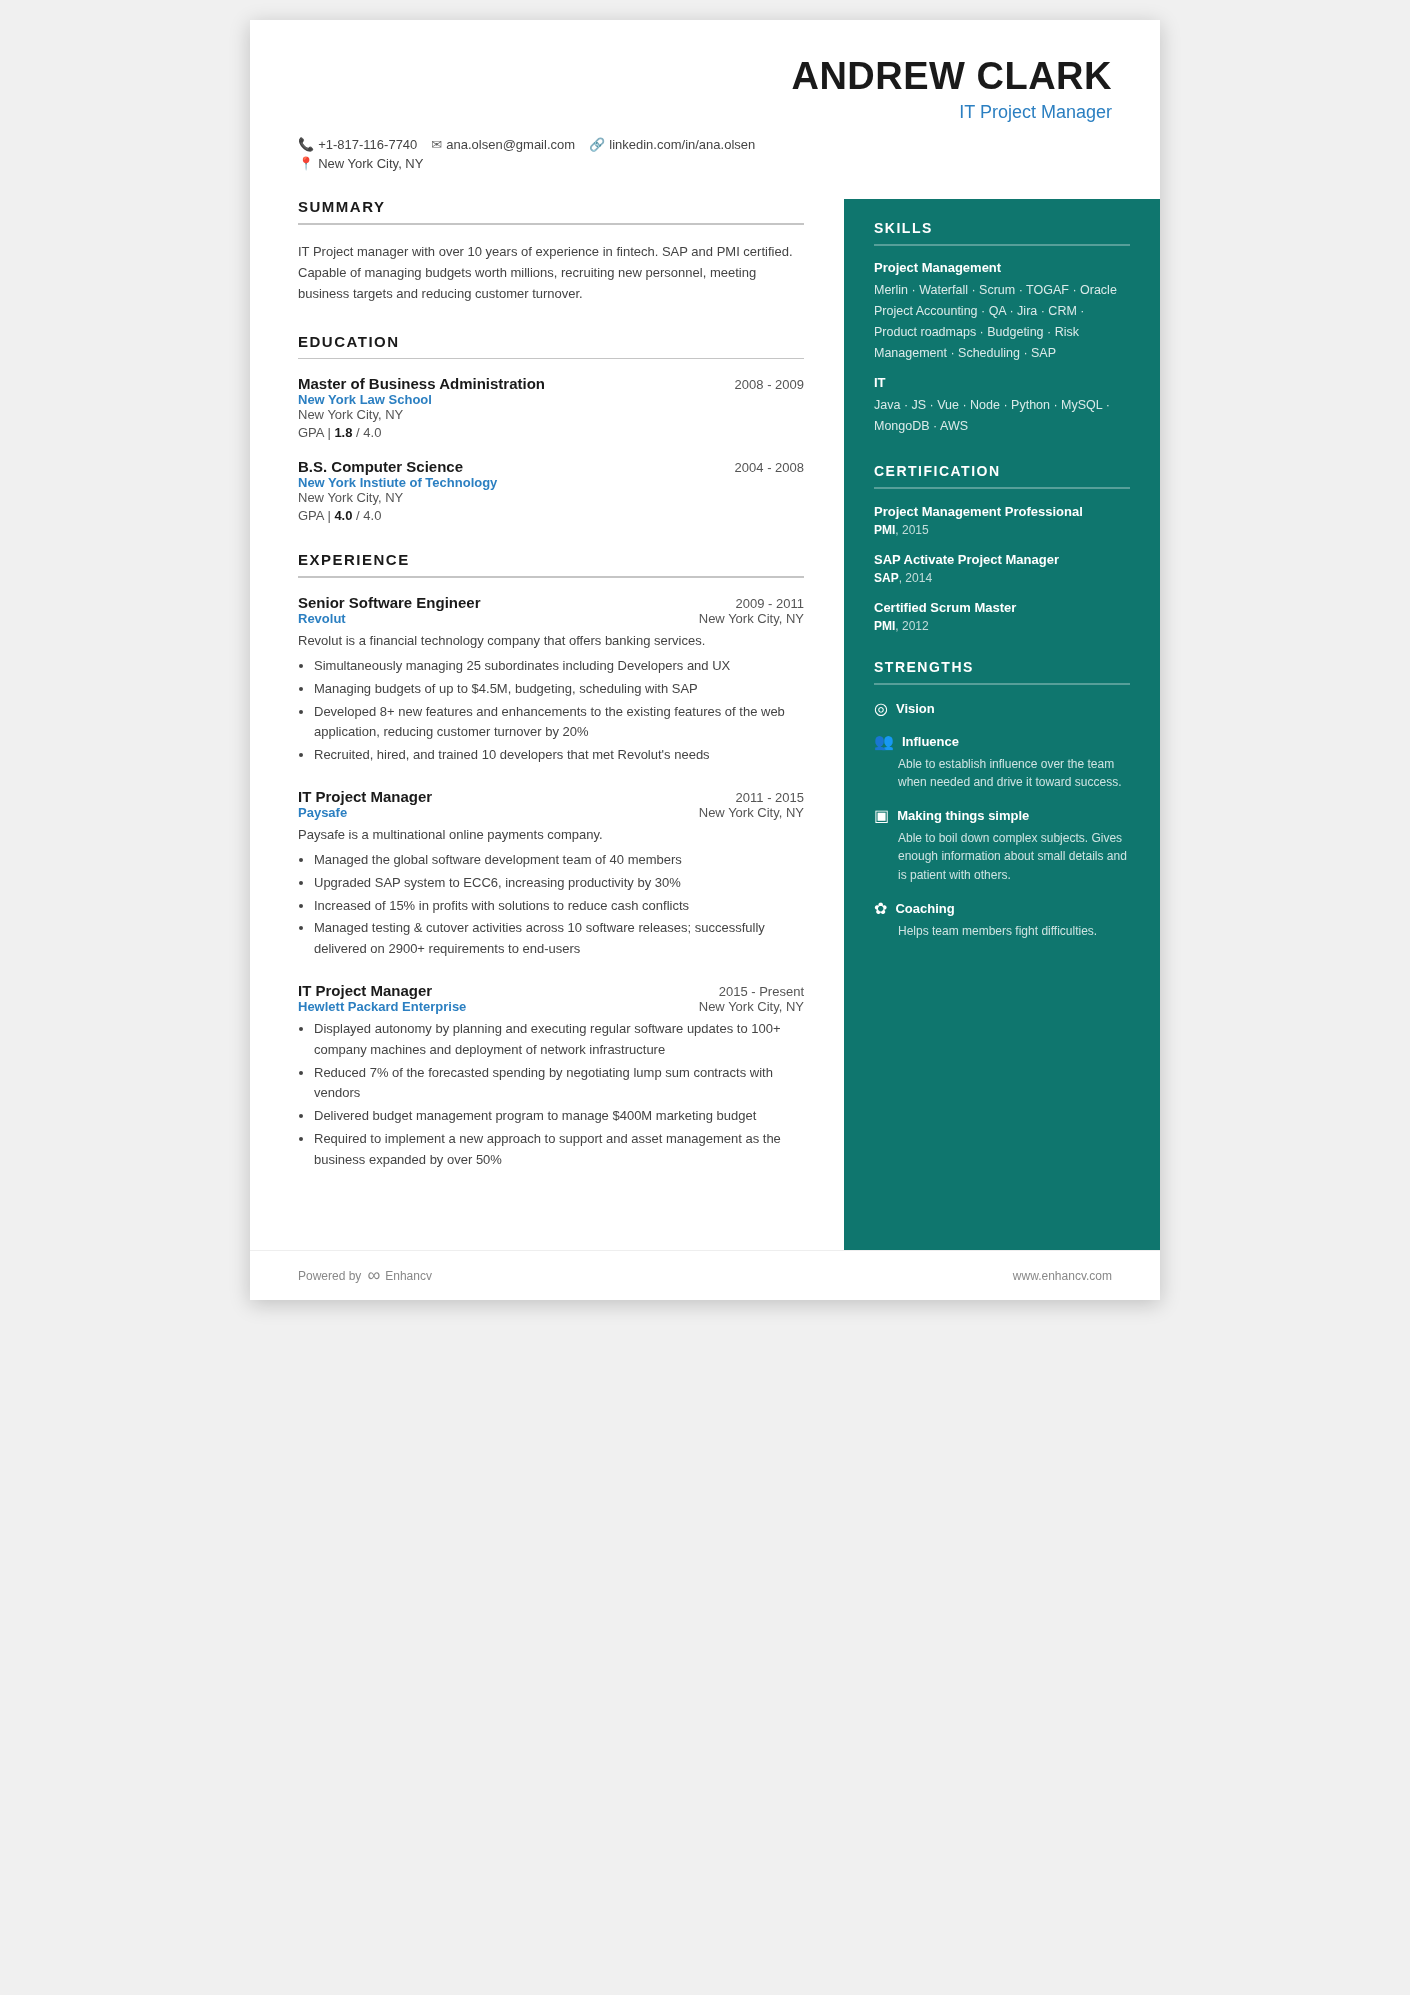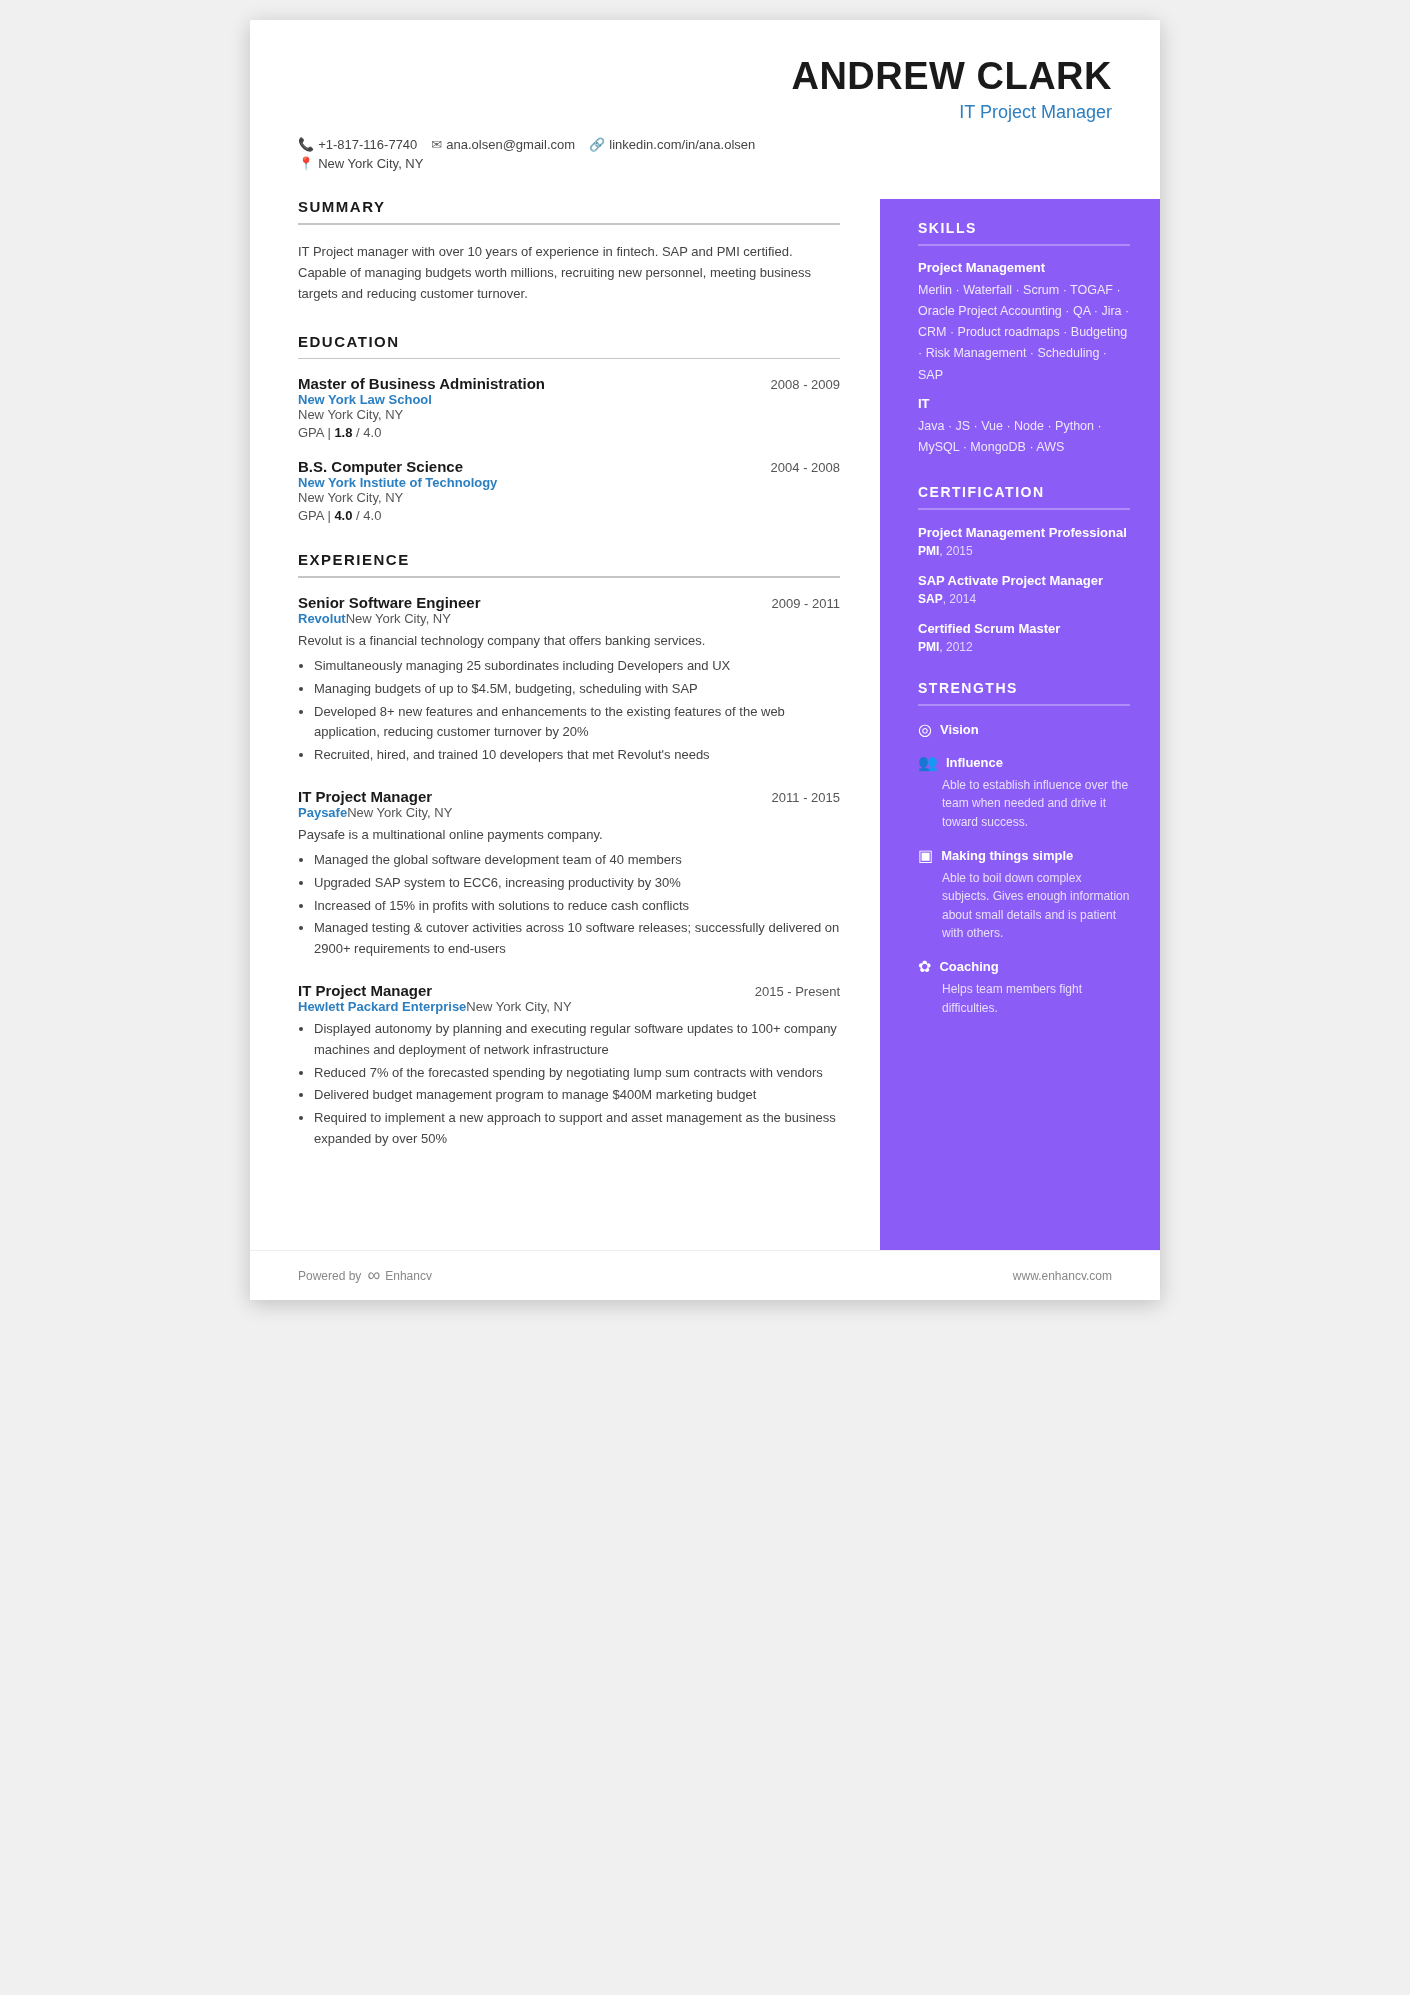--- a/index.html
+++ b/index.html
@@ -22,24 +22,24 @@
       position: relative;
     }
     
     .left-col {
       flex: 1;
       padding: 48px 40px 40px 48px;
       background: white;
     }
     
     .right-col {
-      width: 280px;
-      background: #8b5cf6;
-      color: white;
-      padding: 200px 30px 40px 38px;
+      width: 316px;
+      background: #0f766e;
+      color: white;
+      padding: 200px 30px 40px 30px;
       position: relative;
     }
     
     .header-section {
       position: absolute;
       top: 0;
       left: 0;
       right: 0;
       background: white;
       padding: 36px 48px 28px 48px;
@@ -176,20 +176,21 @@
       font-size: 13px;
       color: #2b7fc1;
       font-weight: 600;
     }
     .exp-location {
       font-size: 13px;
       color: #555;
     }
     .exp-sub-row {
       display: flex;
+      justify-content: space-between;
     }
     .exp-description {
       font-size: 13px;
       color: #444;
       line-height: 1.55;
       margin-top: 5px;
     }
     .exp-bullets {
       margin-top: 5px;
       padding-left: 16px;

